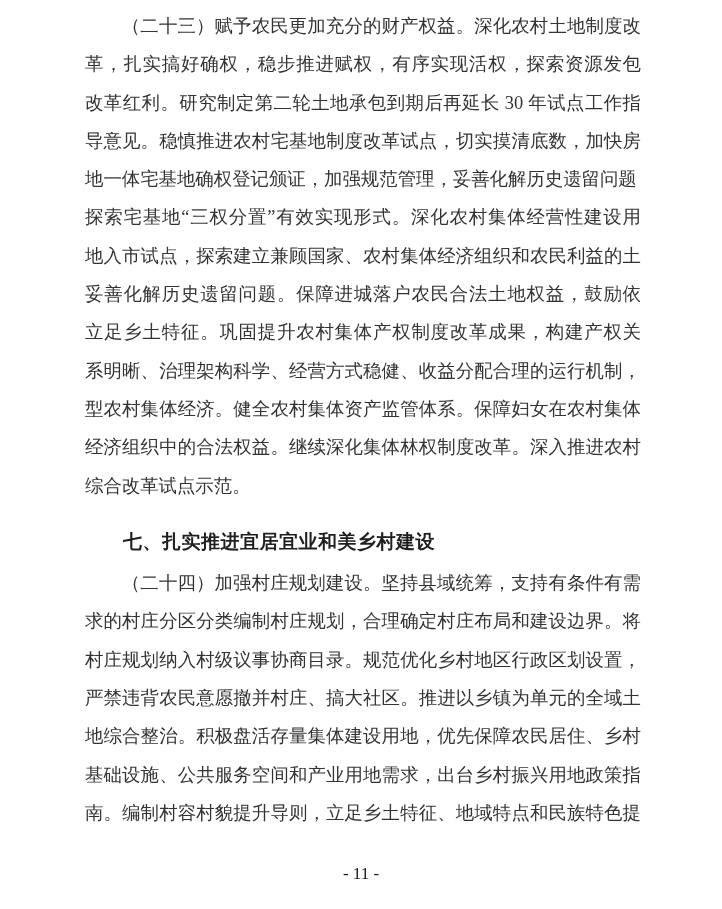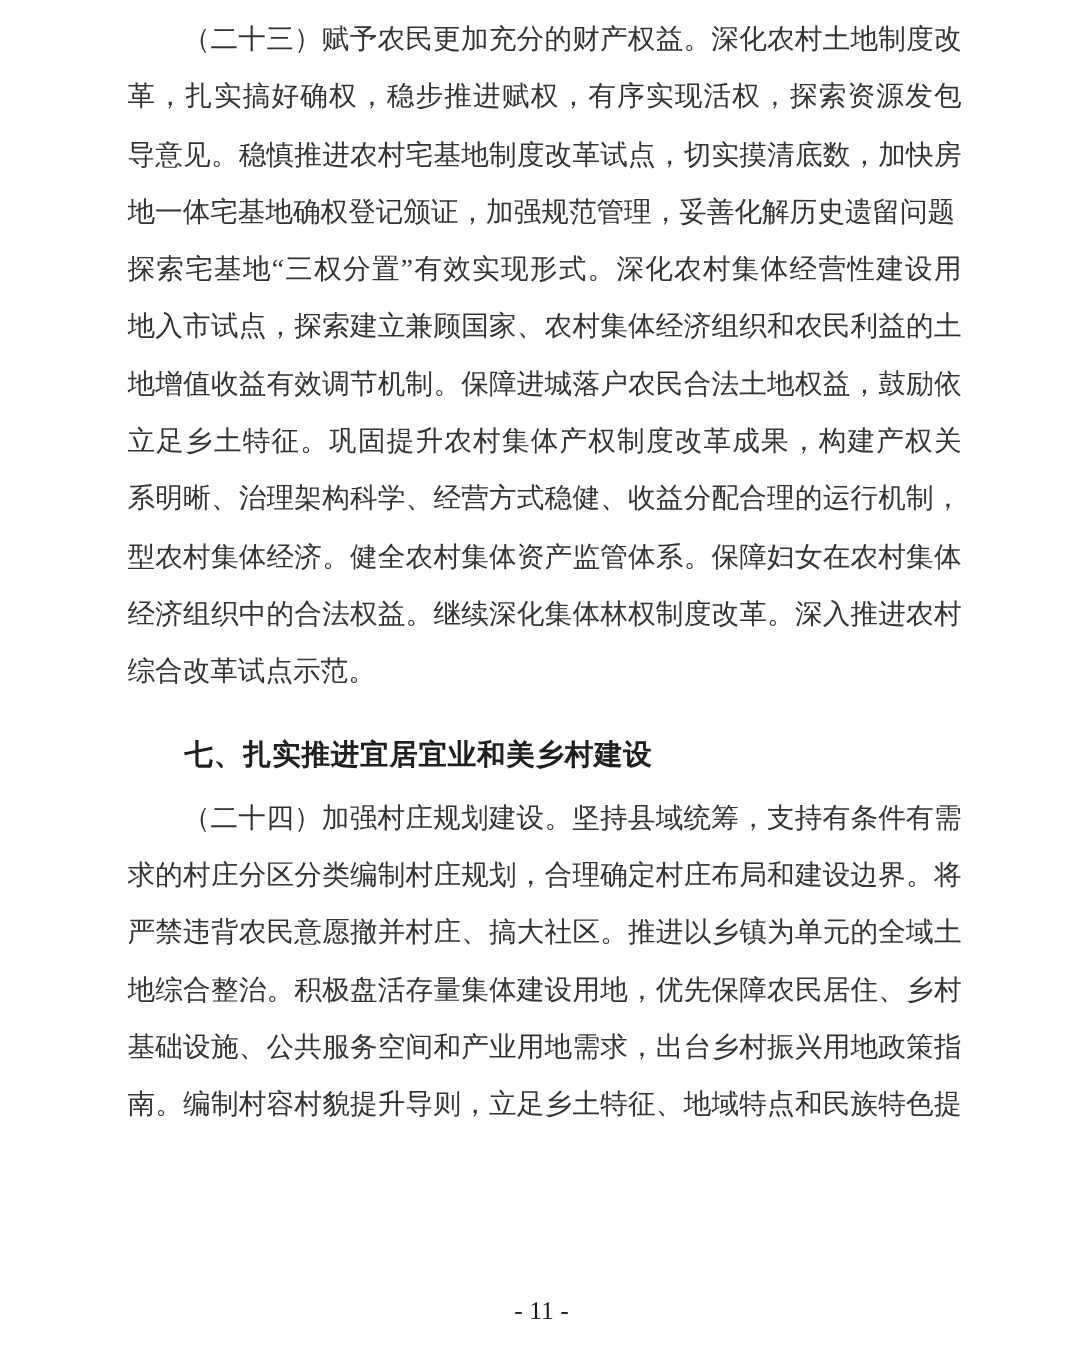--- a/index.html
+++ b/index.html
@@ -59,37 +59,39 @@
   }
 </style>
 </head>
 <body>
 
 <div class="page">
   <div class="content">
       <div class="para body">
         <div class="line first">（二十三）赋予农民更加充分的财产权益。深化农村土地制度改</div>
         <div class="line">革，扎实搞好确权，稳步推进赋权，有序实现活权，探索资源发包</div>
+        <div class="line">改革红利。研究制定第二轮土地承包到期后再延长 30 年试点工作指</div>
         <div class="line">导意见。稳慎推进农村宅基地制度改革试点，切实摸清底数，加快房</div>
         <div class="line">地一体宅基地确权登记颁证，加强规范管理，妥善化解历史遗留问题，</div>
         <div class="line">探索宅基地“三权分置”有效实现形式。深化农村集体经营性建设用</div>
         <div class="line">地入市试点，探索建立兼顾国家、农村集体经济组织和农民利益的土</div>
-        <div class="line">地增值收益有效调节机制。保障进城落户农民合法土地权益，鼓励依</div>
+        <div class="line">妥善化解历史遗留问题。保障进城落户农民合法土地权益，鼓励依</div>
         <div class="line">立足乡土特征。巩固提升农村集体产权制度改革成果，构建产权关</div>
         <div class="line">系明晰、治理架构科学、经营方式稳健、收益分配合理的运行机制，</div>
         <div class="line">型农村集体经济。健全农村集体资产监管体系。保障妇女在农村集体</div>
         <div class="line">经济组织中的合法权益。继续深化集体林权制度改革。深入推进农村</div>
         <div class="line no-just">综合改革试点示范。</div>
       </div>
       <div class="para heading">
         <div class="line first no-just">七、扎实推进宜居宜业和美乡村建设</div>
       </div>
       <div class="para body">
         <div class="line first">（二十四）加强村庄规划建设。坚持县域统筹，支持有条件有需</div>
         <div class="line">求的村庄分区分类编制村庄规划，合理确定村庄布局和建设边界。将</div>
+        <div class="line">村庄规划纳入村级议事协商目录。规范优化乡村地区行政区划设置，</div>
         <div class="line">严禁违背农民意愿撤并村庄、搞大社区。推进以乡镇为单元的全域土</div>
         <div class="line">地综合整治。积极盘活存量集体建设用地，优先保障农民居住、乡村</div>
         <div class="line">基础设施、公共服务空间和产业用地需求，出台乡村振兴用地政策指</div>
         <div class="line">南。编制村容村貌提升导则，立足乡土特征、地域特点和民族特色提</div>
       </div>
     </div>
   <div class="footer">- 11 -</div>
 </div>
 
 </body></html>

